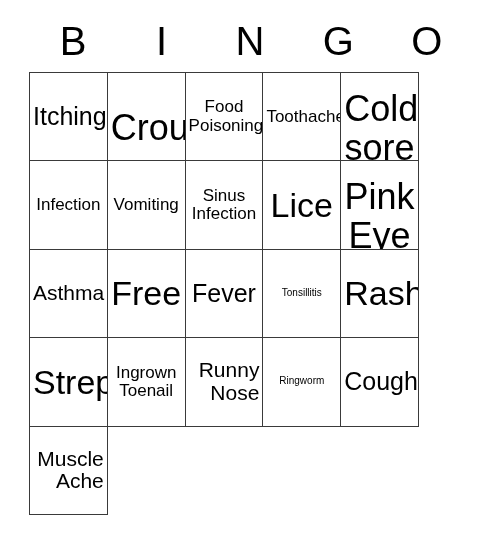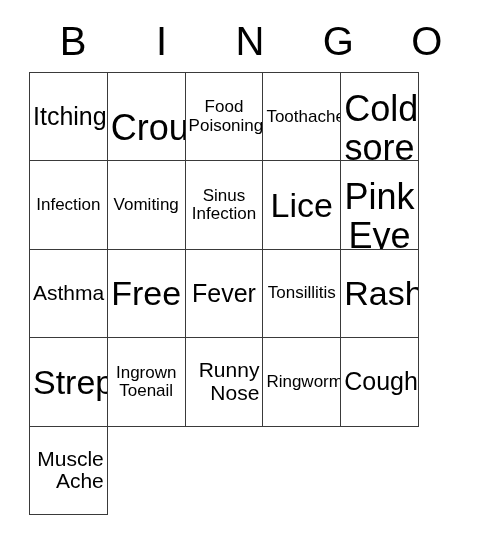--- a/index.html
+++ b/index.html
@@ -75,21 +75,21 @@
   .cell-text {
     display: block;
     width: 100%;
     text-align: center;
     line-height: 1.08;
     white-space: pre-line;
     color: #000000;
   }
 
   
-  .sz-xs .cell-text { font-size: 17px; }
+  .sz-xs .cell-text { font-size: 10px; }
   .sz-s  .cell-text { font-size: 17px; }
   .sz-m  .cell-text { font-size: 21px; text-align: right; }
   .sz-l  .cell-text { font-size: 25px; }
   .sz-xl .cell-text { font-size: 36px; margin-top: 24px; }
   .sz-xxl .cell-text { font-size: 34px; }
 </style>
 </head>
 <body>
 
 <div class="card">

